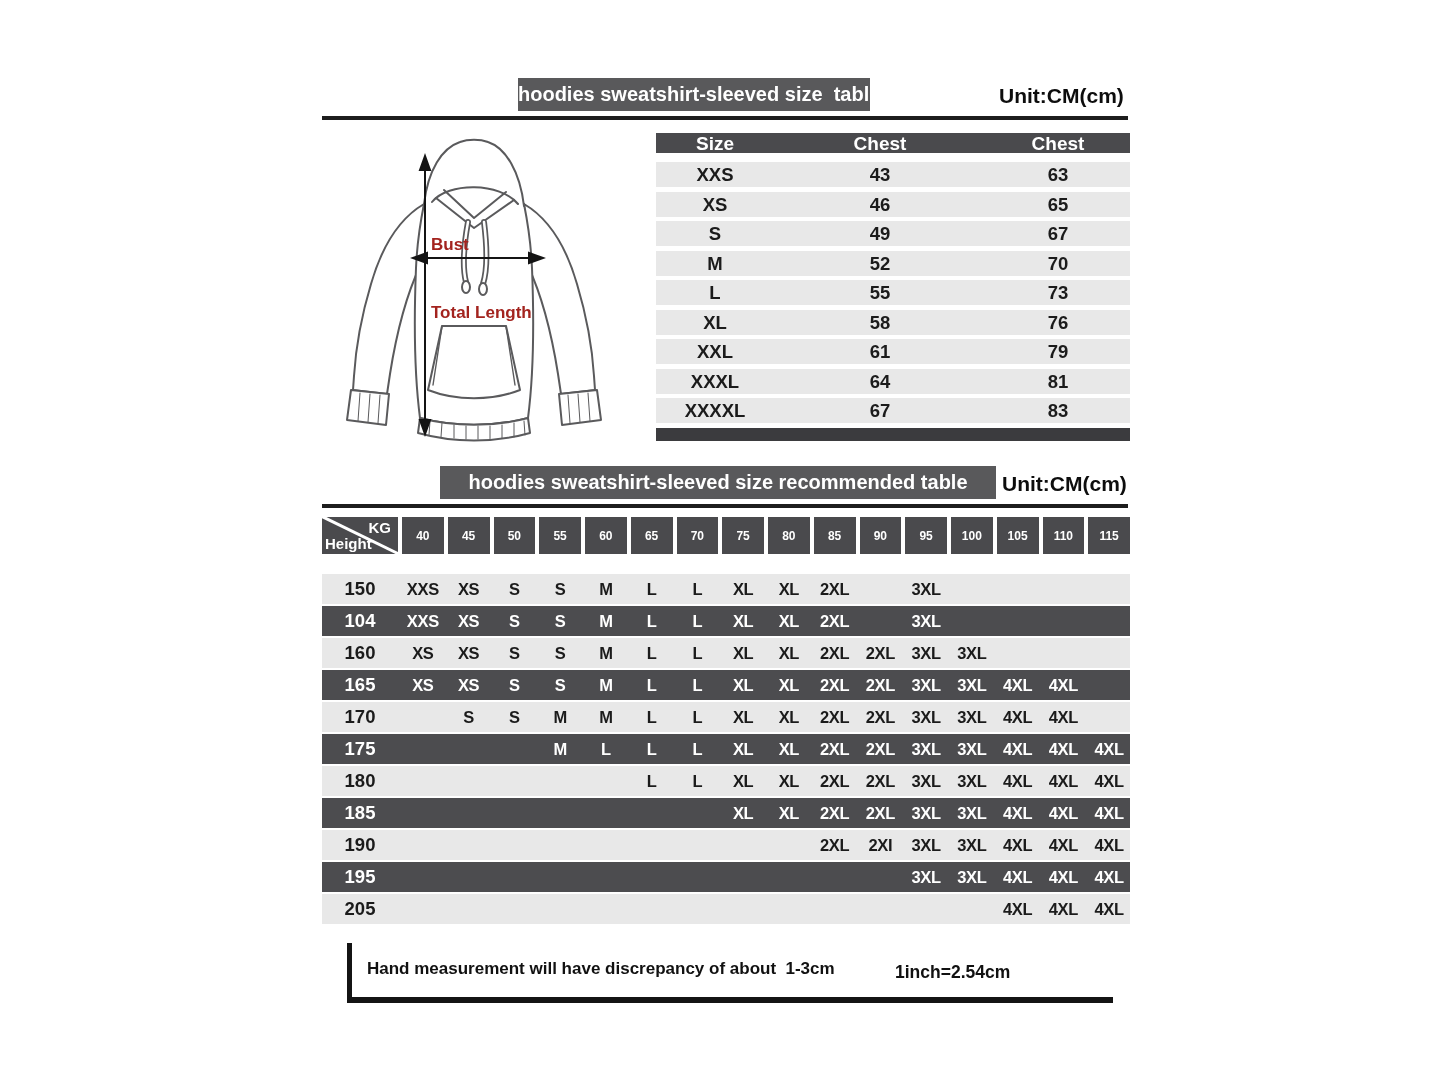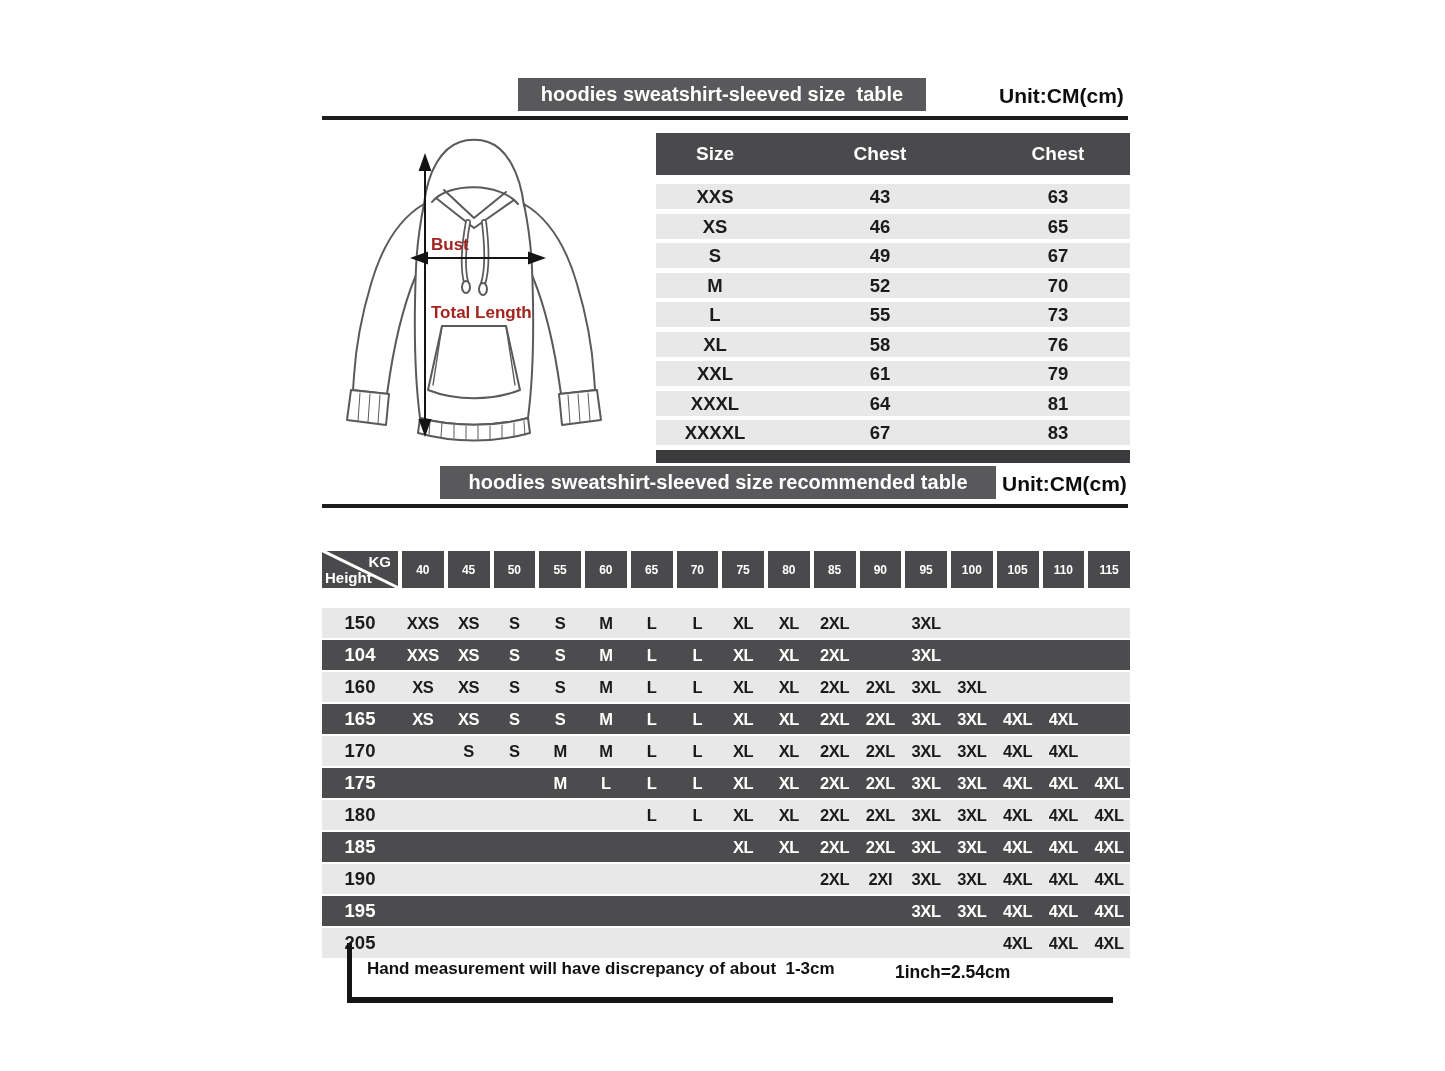--- a/index.html
+++ b/index.html
@@ -6,50 +6,50 @@
   html,body { background:#ffffff; }
   .canvas {
     position:relative; width:1445px; height:1071px; background:#ffffff;
     font-family:"Liberation Sans", sans-serif; overflow:hidden;
   }
   
   .banner {
     position:absolute; background:#59595b; color:#ffffff; font-weight:bold;
     font-size:20px; text-align:center; white-space:pre; line-height:33px; height:33px;
   }
-  .banner-1 { left:518px; top:78px;  width:408px; }
+  .banner-1 { left:518px; top:78px;  width:352px; }
   .banner-2 { left:440px; top:466px; width:556px; }
   .unit {
     position:absolute; font-weight:bold; font-size:21px; color:#0d0d0d; white-space:pre;
   }
   .unit-1 { left:999px;  top:84px; }
   .unit-2 { left:1002px; top:472px; }
   .divider { position:absolute; left:322px; width:806px; height:4px; background:#1d1d1d; }
   .divider-1 { top:116px; }
   .divider-2 { top:504px; }
 
   
   .size-table { position:absolute; left:656px; top:133px; width:474px; }
   .st-header {
     display:grid; grid-template-columns:118px 212px 144px; background:#4a4a4d;
-    height:42px; align-items:center; color:#fff; font-weight:bold; font-size:19px; text-align:center;
+    height:20px; align-items:center; color:#fff; font-weight:bold; font-size:19px; text-align:center;
   }
   .st-body { margin-top:9px; }
   .st-row {
     display:grid; grid-template-columns:118px 212px 144px; background:#e8e8e8;
     height:25px; line-height:25px; margin-bottom:4.5px; text-align:center;
     font-weight:bold; font-size:18.5px; color:#1b1b1b;
   }
   .st-bottom { height:13px; background:#3b3b3e; }
 
   
   .hoodie { position:absolute; left:330px; top:128px; }
 
   
-  .matrix { position:absolute; left:322px; top:551px; width:808px; }
+  .matrix { position:absolute; left:322px; top:517px; width:808px; }
   .mx-header { display:grid; grid-template-columns:76px repeat(16,1fr); column-gap:4px; height:37px; }
   .mx-hcell {
     background:#4a4a4d; color:#fff; font-weight:bold; font-size:12px;
     display:flex; align-items:center; justify-content:center;
   }
   .mx-corner { position:relative; background:#4a4a4d; overflow:hidden; }
   .mx-corner .diag {
     position:absolute; left:-7px; top:17px; width:92px; height:3px; background:#ffffff;
     transform:rotate(26deg);
   }

